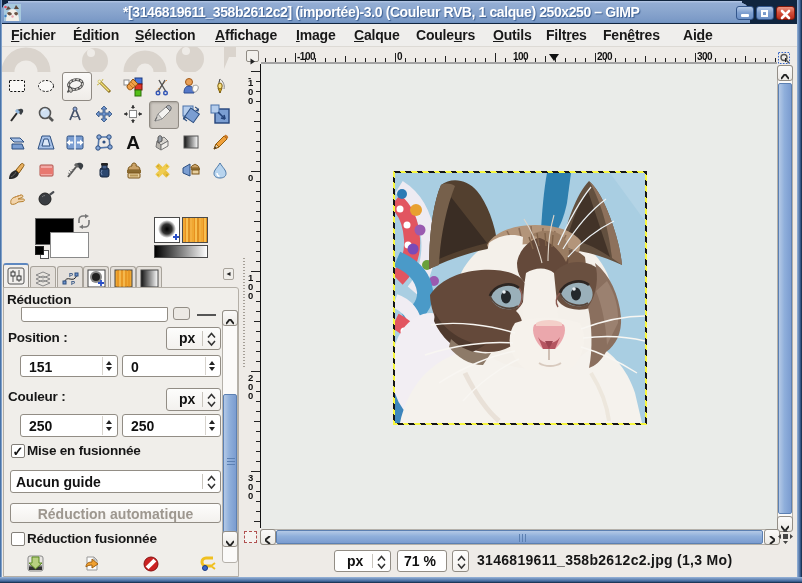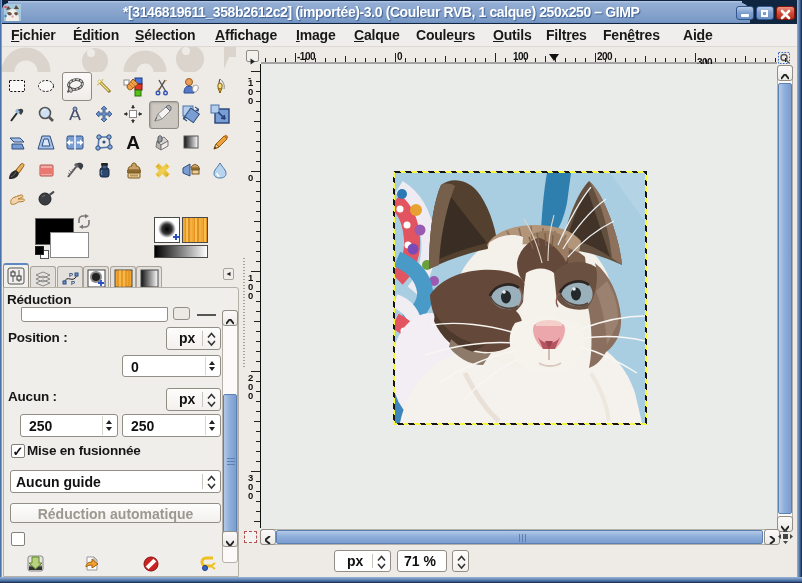--- a/index.html
+++ b/index.html
@@ -478,28 +478,35 @@
       <div class="entry" style="left:169px;top:19px;width:17px;height:13px;background:#ece9e4"></div>
       <div class="abs" style="left:193px;top:26px;width:19px;height:2px;background:#555"></div>
       <div class="lbl" style="left:4px;top:42px">Position :</div>
       <div class="combo" style="left:162px;top:39px;width:55px;height:23px">
           <span class="spintxt" style="left:12px;top:2px">px</span>
           <div class="cdiv"></div>
           <svg class="abs" style="right:3px;top:3px" width="11" height="16" viewBox="0 0 11 16">
             <path d="M2 6.5 L5.5 2.5 L9 6.5 M2 10 L5.5 14 L9 10" fill="none" stroke="#333" stroke-width="1.5"></path>
           </svg>
         </div>
+      <div class="entry" style="left:16px;top:67px;width:98px;height:22px">
+          <span class="spintxt">151</span>
+          <div class="spinbtns">
+            <div class="sarr sup"></div>
+            <div class="sarr sdn"></div>
+          </div>
+        </div>
       <div class="entry" style="left:118px;top:67px;width:99px;height:22px">
           <span class="spintxt">0</span>
           <div class="spinbtns">
             <div class="sarr sup"></div>
             <div class="sarr sdn"></div>
           </div>
         </div>
-      <div class="lbl" style="left:4px;top:101px">Aucun :</div>
+      <div class="lbl" style="left:4px;top:101px">Couleur :</div>
       <div class="combo" style="left:162px;top:100px;width:55px;height:23px">
           <span class="spintxt" style="left:12px;top:2px">px</span>
           <div class="cdiv"></div>
           <svg class="abs" style="right:3px;top:3px" width="11" height="16" viewBox="0 0 11 16">
             <path d="M2 6.5 L5.5 2.5 L9 6.5 M2 10 L5.5 14 L9 10" fill="none" stroke="#333" stroke-width="1.5"></path>
           </svg>
         </div>
       <div class="entry" style="left:16px;top:126px;width:98px;height:23px">
           <span class="spintxt">250</span>
           <div class="spinbtns">
@@ -520,20 +527,21 @@
           <span class="spintxt" style="left:5px;top:3px">Aucun guide</span>
           <div class="cdiv"></div>
           <svg class="abs" style="right:3px;top:3px" width="11" height="16" viewBox="0 0 11 16">
             <path d="M2 6.5 L5.5 2.5 L9 6.5 M2 10 L5.5 14 L9 10" fill="none" stroke="#333" stroke-width="1.5"></path>
           </svg>
         </div>
       <div class="combo" style="left:6px;top:215px;width:211px;height:20px">
           <span style="position:absolute;width:100%;text-align:center;top:2px;font-size:14px;font-weight:bold;color:#9d978f">Réduction automatique</span>
         </div>
       <div class="cbx" style="left:7px;top:244px;background:#fff"></div>
+      <div class="lbl" style="left:23px;top:243px">Réduction fusionnée</div>
     </div>
     <div id="dsb">
       <div class="trough" style="left:0;top:0;width:16px;height:253px"></div>
       <div class="sbtn" style="top:0"><svg width="8" height="6">
             <path d="M0 5 L4 0 L8 5" fill="none" stroke="#222" stroke-width="2"></path>
           </svg></div>
       <div class="vthumb" style="top:84px;height:139px">
           <div style="position:absolute;left:3px;top:63px;width:8px;height:1px;background:#5c80b2;box-shadow:0 3px #5c80b2,0 6px #5c80b2"></div>
         </div>
       <div class="sbtn" style="top:221px"><svg width="8" height="6">
@@ -617,21 +625,21 @@
         <div class="abs" style="left:344px;bottom:0;width:1px;height:4px;background:#222"></div>
         <div class="abs" style="left:354px;bottom:0;width:1px;height:4px;background:#222"></div>
         <div class="abs" style="left:364px;bottom:0;width:1px;height:4px;background:#222"></div>
         <div class="abs" style="left:374px;bottom:0;width:1px;height:4px;background:#222"></div>
         <div class="abs" style="left:384px;bottom:0;width:1px;height:6px;background:#222"></div>
         <div class="abs" style="left:394px;bottom:0;width:1px;height:4px;background:#222"></div>
         <div class="abs" style="left:404px;bottom:0;width:1px;height:4px;background:#222"></div>
         <div class="abs" style="left:414px;bottom:0;width:1px;height:4px;background:#222"></div>
         <div class="abs" style="left:424px;bottom:0;width:1px;height:4px;background:#222"></div>
         <div class="abs" style="left:434px;bottom:0;width:1px;height:9px;background:#222"></div>
-        <div class="rl" style="left:436px;top:7px">300</div>
+        <div class="rl" style="left:436px;top:1px">300</div>
         <div class="abs" style="left:444px;bottom:0;width:1px;height:4px;background:#222"></div>
         <div class="abs" style="left:454px;bottom:0;width:1px;height:4px;background:#222"></div>
         <div class="abs" style="left:464px;bottom:0;width:1px;height:4px;background:#222"></div>
         <div class="abs" style="left:474px;bottom:0;width:1px;height:4px;background:#222"></div>
         <div class="abs" style="left:484px;bottom:0;width:1px;height:6px;background:#222"></div>
         <div class="abs" style="left:494px;bottom:0;width:1px;height:4px;background:#222"></div>
         <div class="abs" style="left:504px;bottom:0;width:1px;height:4px;background:#222"></div>
         <div class="abs" style="left:514px;bottom:0;width:1px;height:4px;background:#222"></div>
         <div class="abs" style="left:524px;bottom:0;width:1px;height:4px;background:#222"></div>
         <div class="abs" style="left:288px;top:4px;width:0;height:0;border-left:5px solid transparent;border-right:5px solid transparent;border-top:7px solid #111"></div>
@@ -825,18 +833,19 @@
           </svg>
         </div>
       <div class="combo" style="left:149px;top:4px;width:50px;height:22px;background:#fff">
           <span class="spintxt" style="left:6px;top:2px">71 %</span>
         </div>
       <div class="combo" style="left:204px;top:4px;width:17px;height:22px">
           <svg class="abs" style="left:3px;top:3px" width="11" height="16" viewBox="0 0 11 16">
             <path d="M2 6.5 L5.5 2.5 L9 6.5 M2 10 L5.5 14 L9 10" fill="none" stroke="#333" stroke-width="1.5"></path>
           </svg>
         </div>
+      <div style="position:absolute;left:229px;top:6px;font-size:14px;font-weight:bold;color:#161616;letter-spacing:.3px;font-family:'Liberation Sans',sans-serif">3146819611_358b2612c2.jpg (1,3 Mo)</div>
     </div>
   </div>
   <div id="bL"></div>
     <div id="bR"></div>
     <div id="bB"></div>
 </div>
 
 </body></html>

